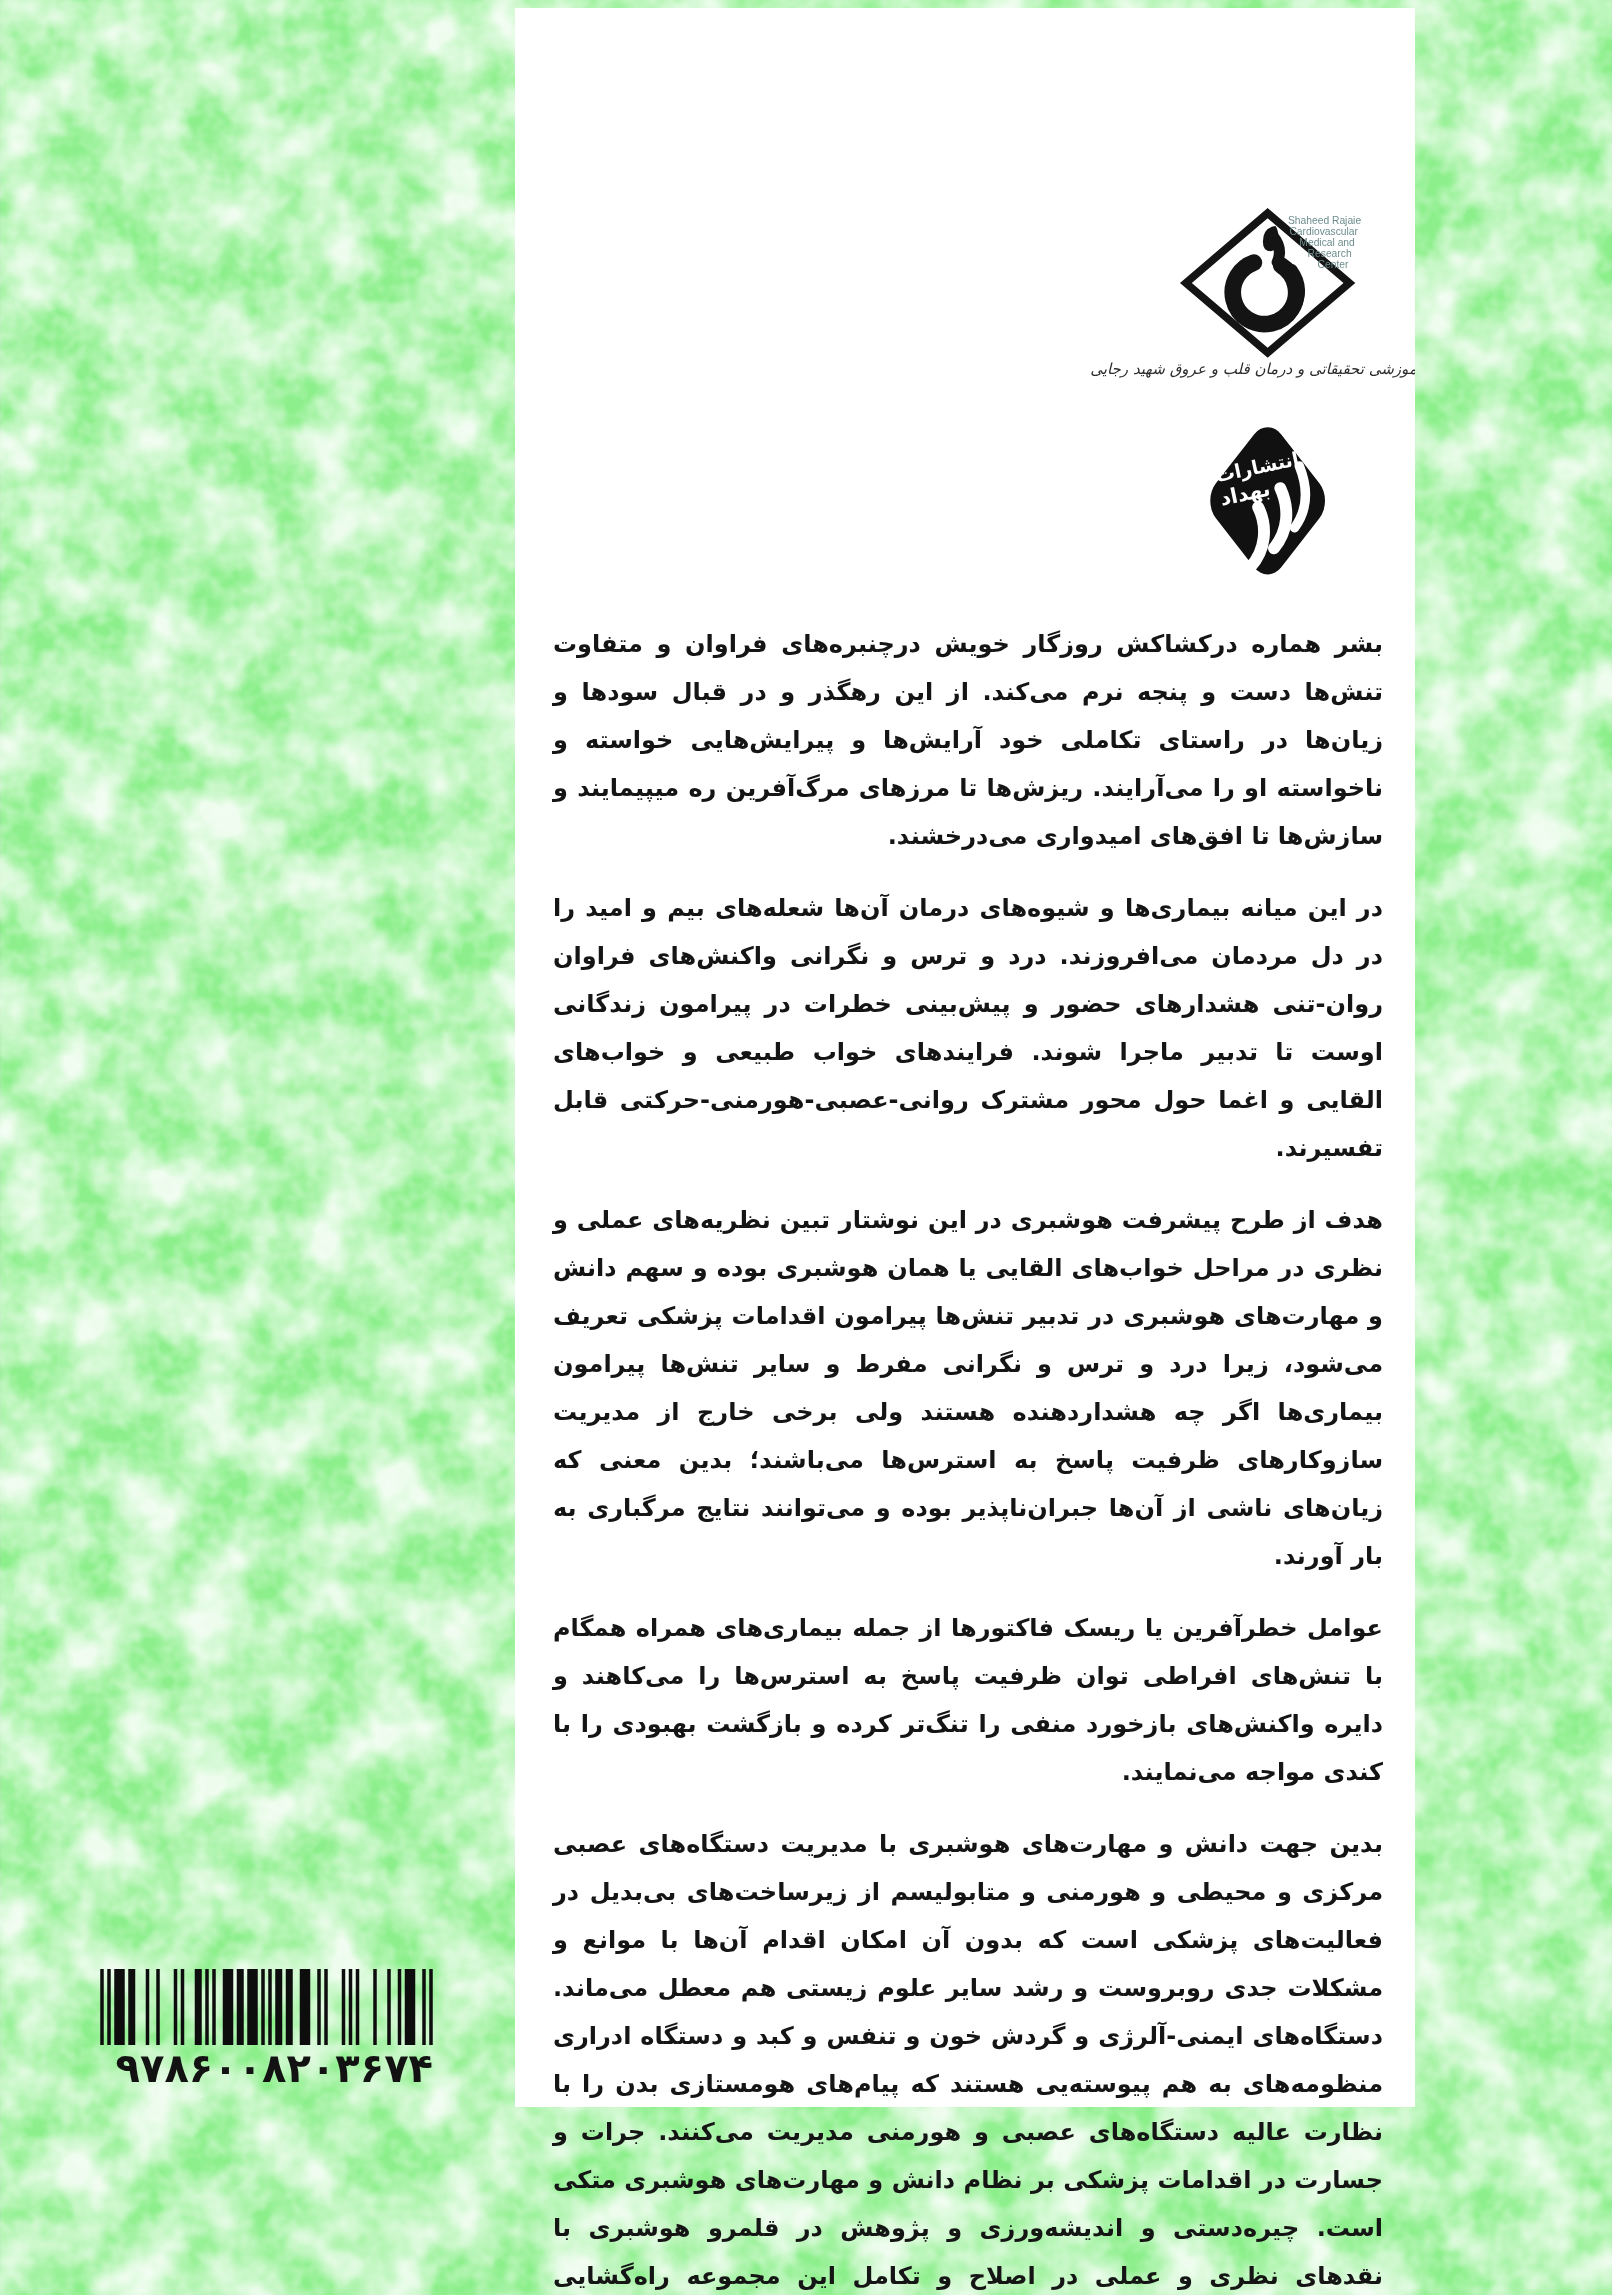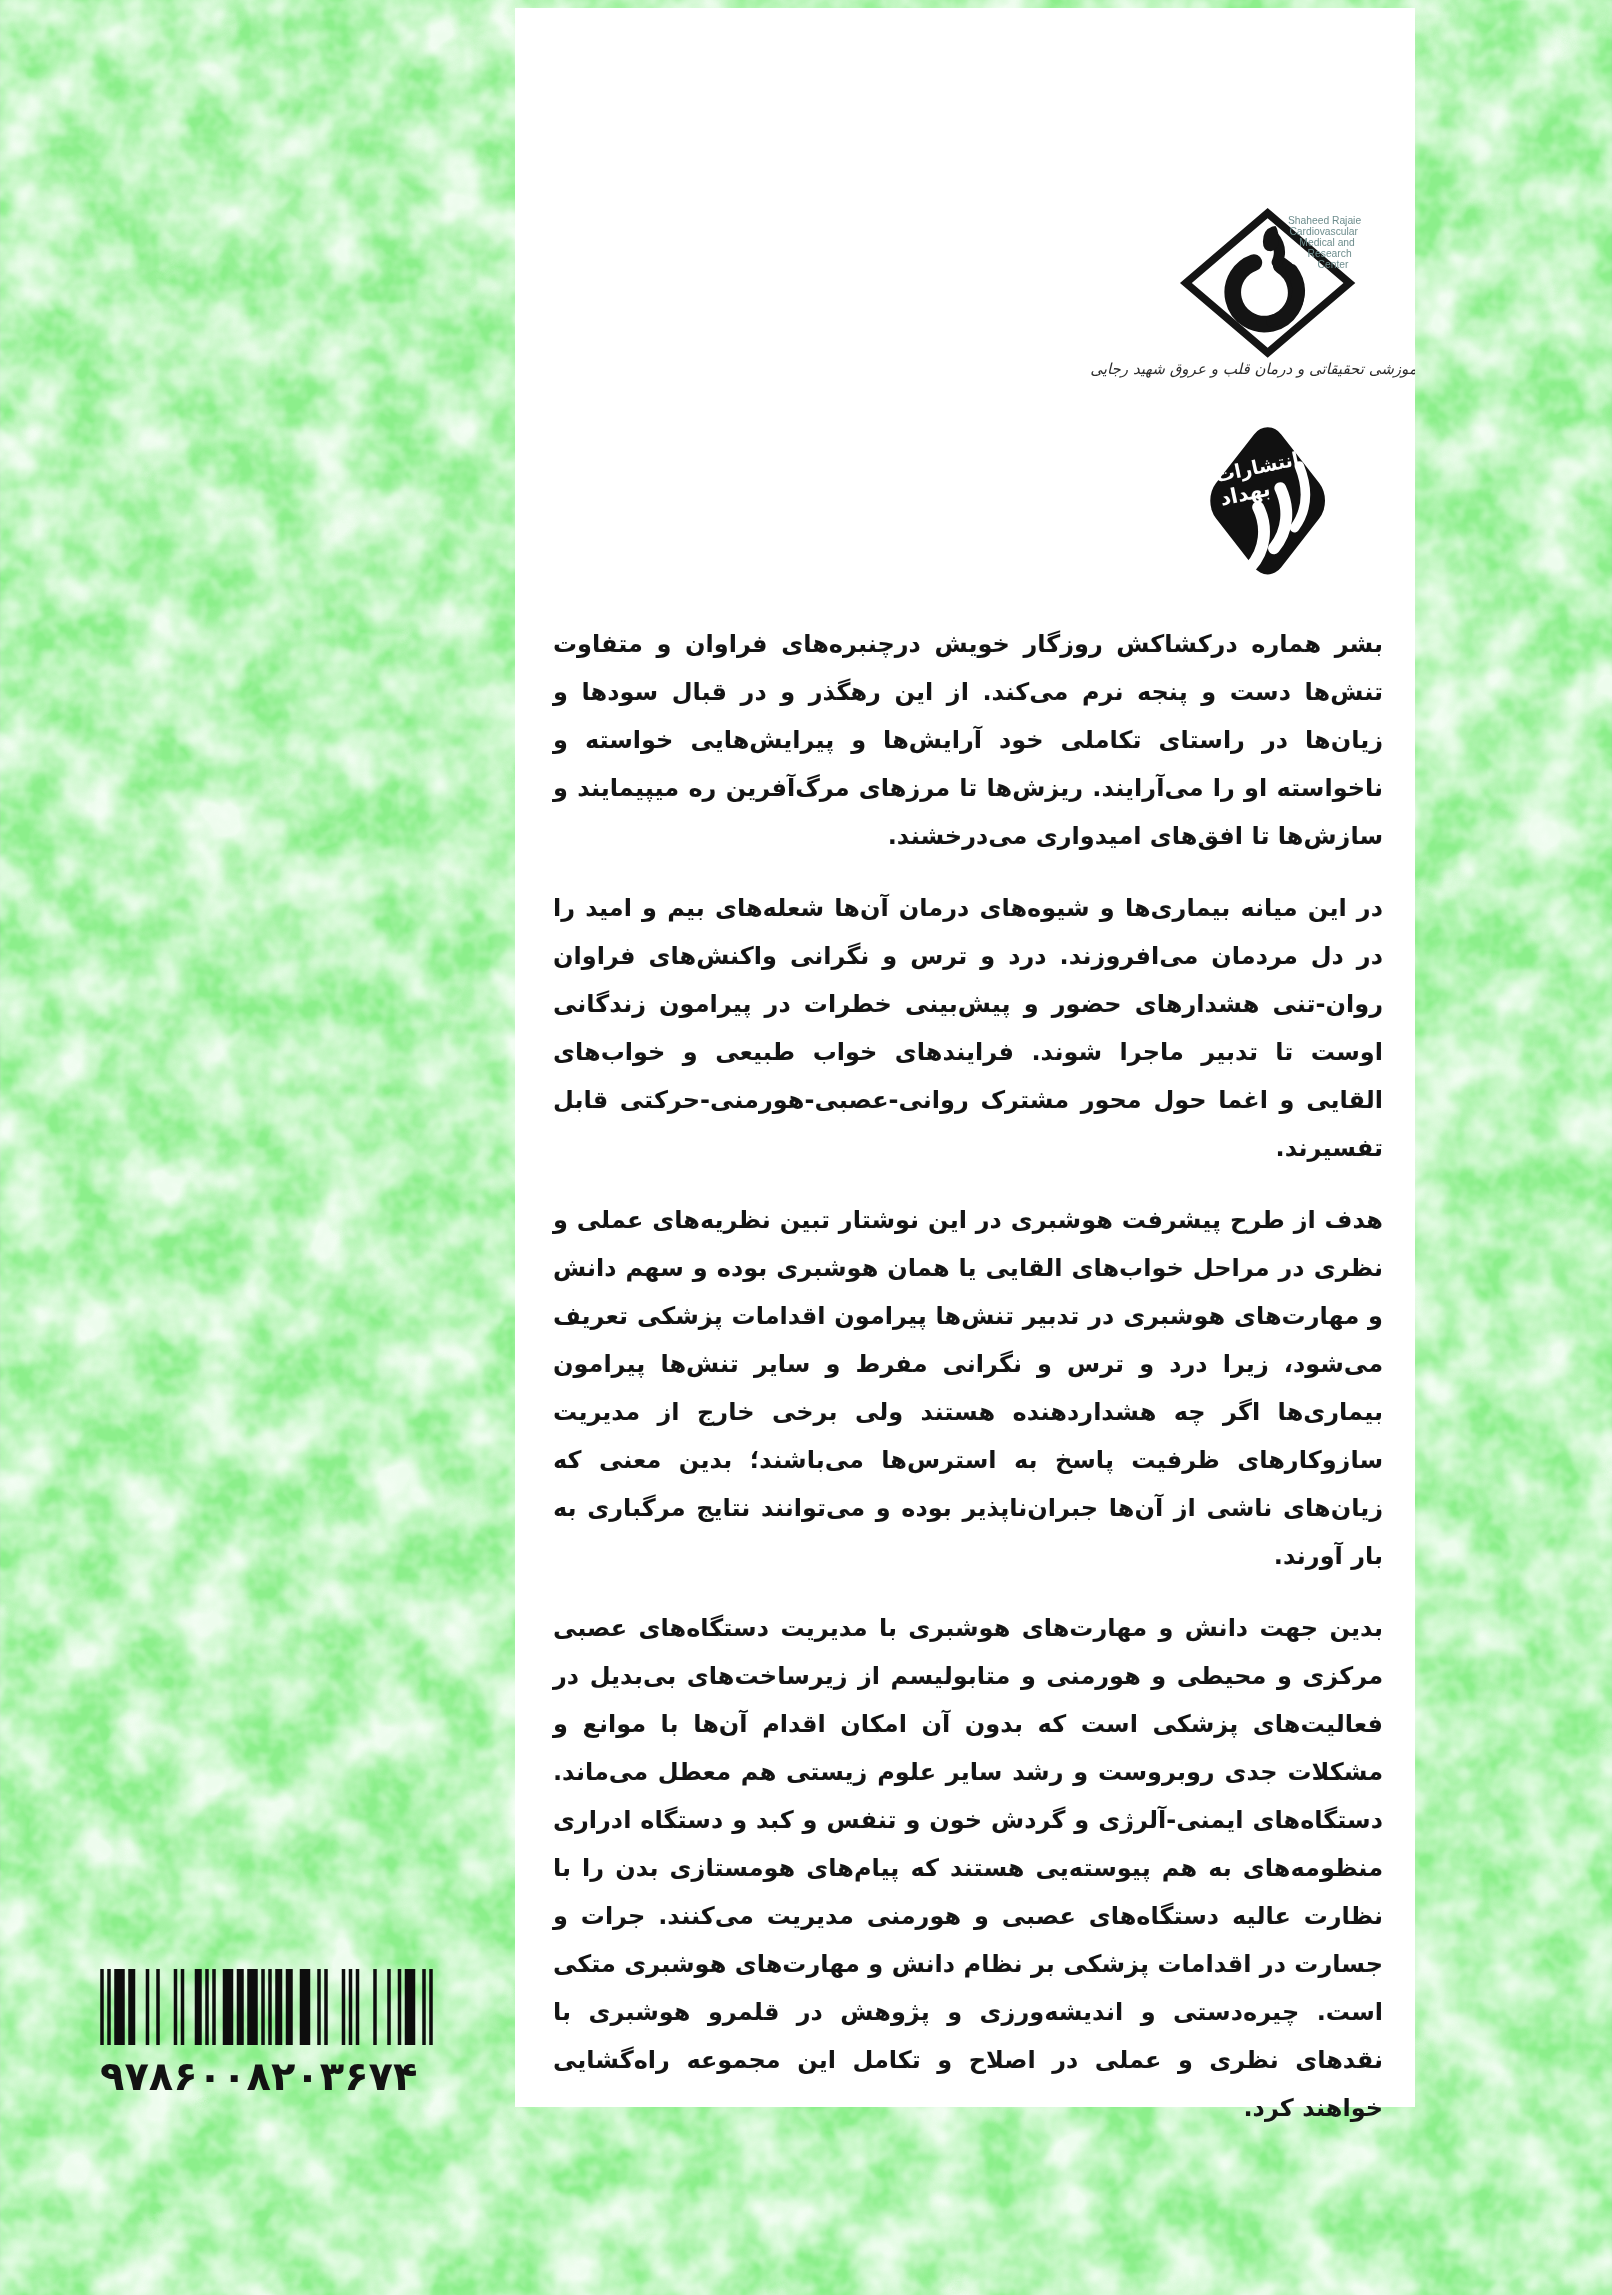--- a/index.html
+++ b/index.html
@@ -49,23 +49,23 @@
     color:#151515;
     text-align:justify;
   }
   .isbn-block{
     position:absolute;
     left:100px;top:1969px;
     width:333px;
   }
   .barcode-svg{display:block;width:333px;height:76px;}
   .isbn-number{
-    margin-top:8px;
+    margin-top:0;
     width:333px;
-    text-align:left;
+    text-align:right;
     direction:ltr;
     font-size:40px;
     font-weight:bold;
     letter-spacing:3.2px;
     color:#121212;
     font-family:"DejaVu Sans", sans-serif;
   }
 </style>
 </head>
 <body>
@@ -123,20 +123,21 @@
           <text class="behdad-t" x="-4" y="-36" font-size="24" text-anchor="middle" direction="rtl">انتشارات</text>
           <text class="behdad-t" x="-26" y="-6" font-size="26" text-anchor="middle" direction="rtl">بهداد</text>
         </g>
       </g>
     </svg>
 
     <div class="body-text" dir="rtl">
       <p>بشر هماره درکشاکش روزگار خویش درچنبره‌های فراوان و متفاوت تنش‌ها دست و پنجه نرم می‌کند. از این رهگذر و در قبال سودها و زیان‌ها در راستای تکاملی خود آرایش‌ها و پیرایش‌هایی خواسته و ناخواسته او را می‌آرایند. ریزش‌ها تا مرزهای مرگ‌آفرین ره میپیمایند و سازش‌ها تا افق‌های امیدواری می‌درخشند.</p>
       <p>در این میانه بیماری‌ها و شیوه‌های درمان آن‌ها شعله‌های بیم و امید را در دل مردمان می‌افروزند. درد و ترس و نگرانی واکنش‌های فراوان روان-تنی هشدارهای حضور و پیش‌بینی خطرات در پیرامون زندگانی اوست تا تدبیر ماجرا شوند. فرایندهای خواب طبیعی و خواب‌های القایی و اغما حول محور مشترک روانی-عصبی-هورمنی-حرکتی قابل تفسیرند.</p>
       <p>هدف از طرح پیشرفت هوشبری در این نوشتار تبین نظریه‌های عملی و نظری در مراحل خواب‌های القایی یا همان هوشبری بوده و سهم دانش و مهارت‌های هوشبری در تدبیر تنش‌ها پیرامون اقدامات پزشکی تعریف می‌شود، زیرا درد و ترس و نگرانی مفرط و سایر تنش‌ها پیرامون بیماری‌ها اگر چه هشداردهنده هستند ولی برخی خارج از مدیریت سازوکارهای ظرفیت پاسخ به استرس‌ها می‌باشند؛ بدین معنی که زیان‌های ناشی از آن‌ها جبران‌ناپذیر بوده و می‌توانند نتایج مرگباری به بار آورند.</p>
+      <p>عوامل خطرآفرین یا ریسک فاکتورها از جمله بیماری‌های همراه همگام با تنش‌های افراطی توان ظرفیت پاسخ به استرس‌ها را می‌کاهند و دایره واکنش‌های بازخورد منفی را تنگ‌تر کرده و بازگشت بهبودی را با کندی مواجه می‌نمایند.</p>
       <p>بدین جهت دانش و مهارت‌های هوشبری با مدیریت دستگاه‌های عصبی مرکزی و محیطی و هورمنی و متابولیسم از زیرساخت‌های بی‌بدیل در فعالیت‌های پزشکی است که بدون آن امکان اقدام آن‌ها با موانع و مشکلات جدی روبروست و رشد سایر علوم زیستی هم معطل می‌ماند. دستگاه‌های ایمنی-آلرژی و گردش خون و تنفس و کبد و دستگاه ادراری منظومه‌های به هم پیوسته‌یی هستند که پیام‌های هومستازی بدن را با نظارت عالیه دستگاه‌های عصبی و هورمنی مدیریت می‌کنند. جرات و جسارت در اقدامات پزشکی بر نظام دانش و مهارت‌های هوشبری متکی است. چیره‌دستی و اندیشه‌ورزی و پژوهش در قلمرو هوشبری با نقدهای نظری و عملی در اصلاح و تکامل این مجموعه راه‌گشایی خواهند کرد.</p>
     </div>
   </div>
 
   <div class="isbn-block">
     <svg id="barcode" class="barcode-svg" width="333" height="76" viewBox="0 0 420 96">
         <rect x="0.00" y="0" width="4.42" height="96" fill="#0d0d0d"></rect>
         <rect x="8.84" y="0" width="4.42" height="96" fill="#0d0d0d"></rect>
         <rect x="17.68" y="0" width="13.26" height="96" fill="#0d0d0d"></rect>
         <rect x="35.37" y="0" width="8.84" height="96" fill="#0d0d0d"></rect>

